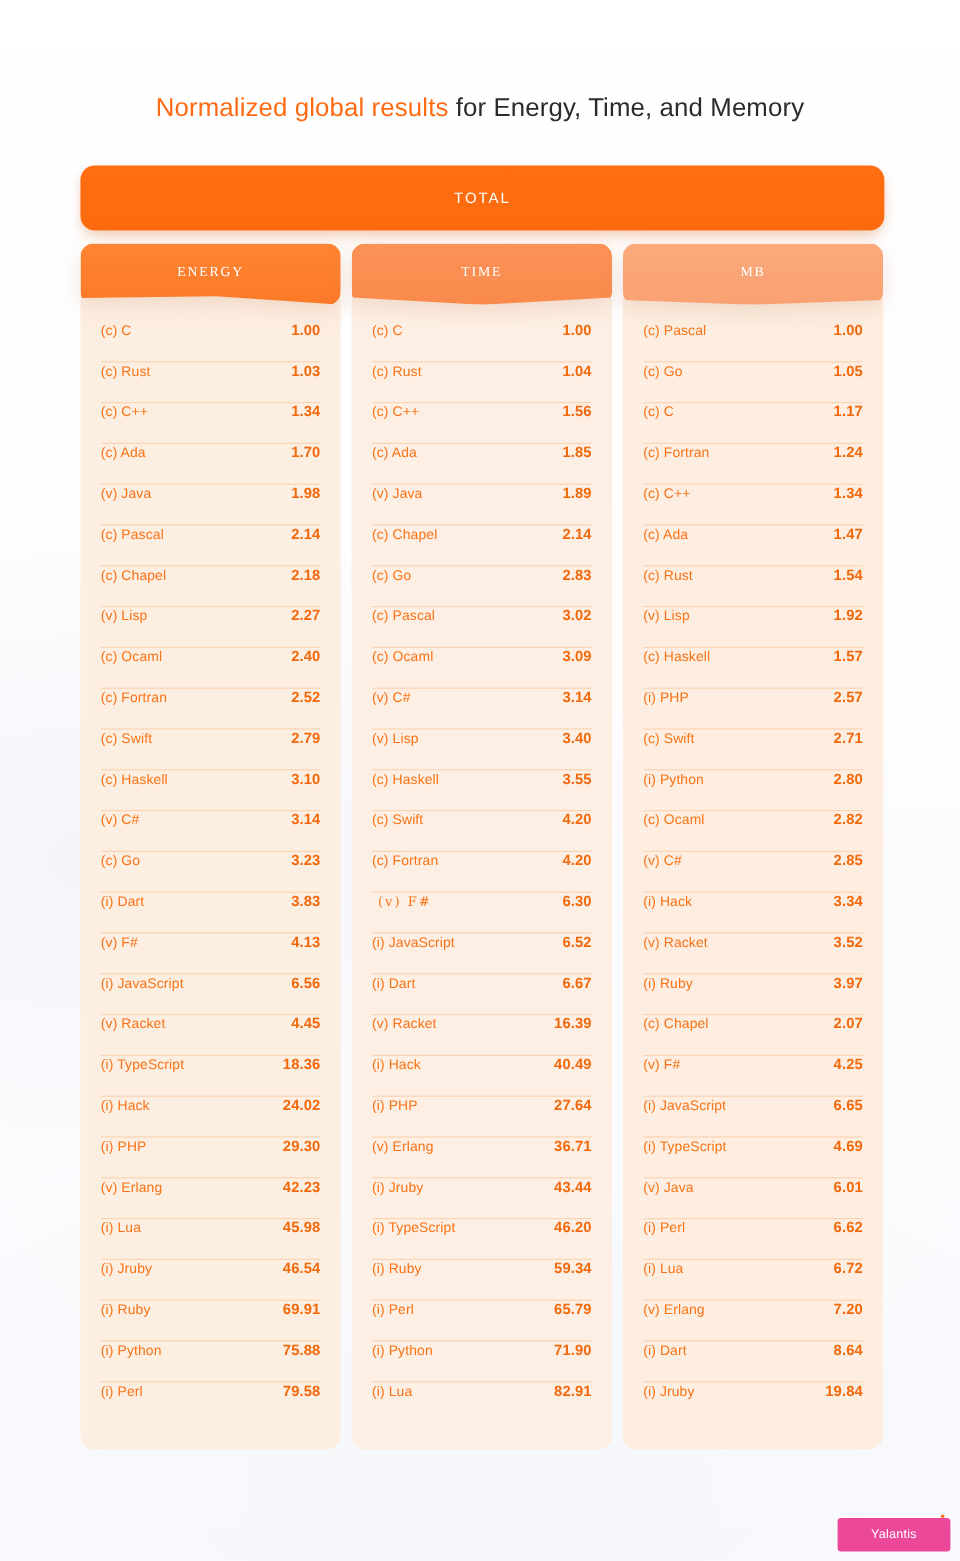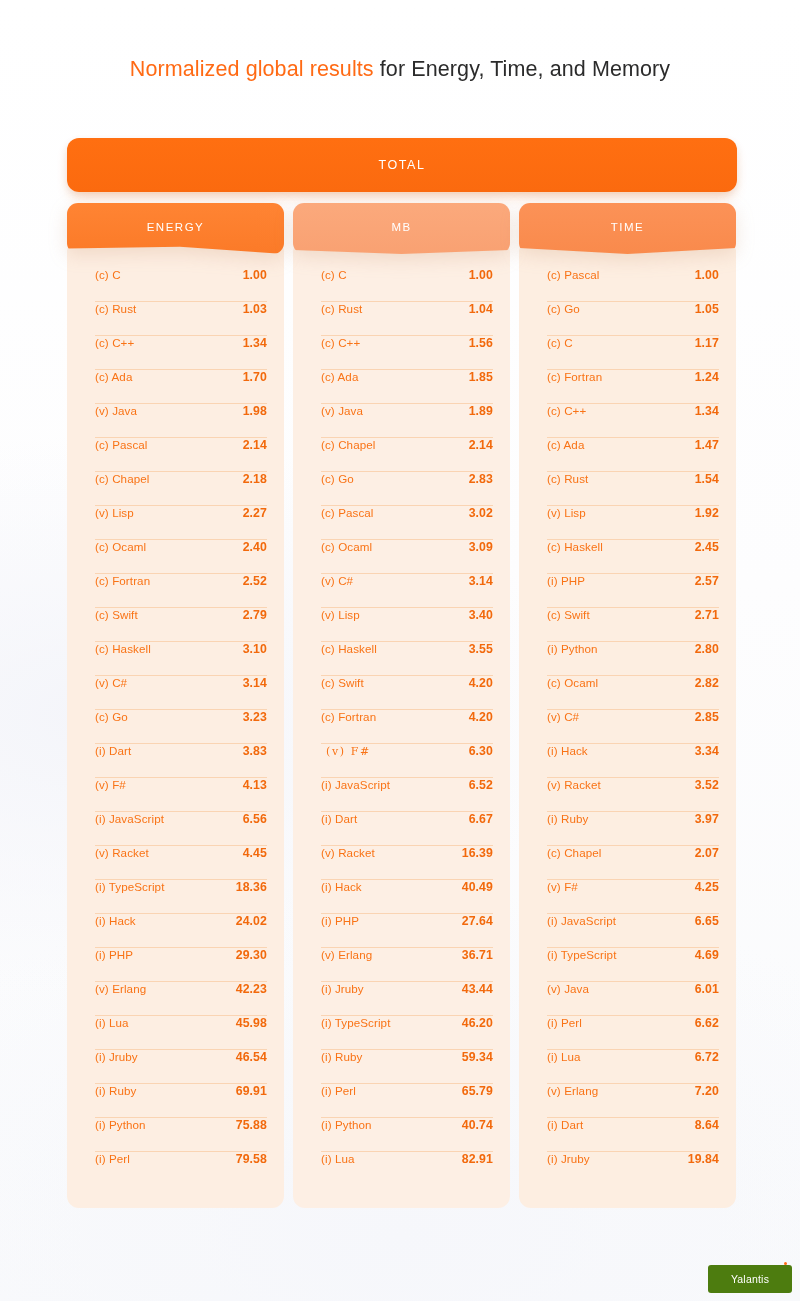--- a/index.html
+++ b/index.html
@@ -16,21 +16,21 @@
       radial-gradient(ellipse 900px 500px at 50% 95%, #f6f7fb 0%, rgba(246,247,251,0) 70%),
       radial-gradient(ellipse 700px 400px at 12% 55%, #f4f5fa 0%, rgba(244,245,250,0) 70%),
       linear-gradient(180deg, #ffffff 0%, #fdfdfe 45%, #f9fafc 100%);
     position: relative;
     overflow: hidden;
   }
 
   
   .title-wrap {
     text-align: center;
-    padding-top: 57px;
+    padding-top: 78px;
   }
   .title {
     font-size: 21.5px;
     font-weight: 400;
     color: #2b2b2b;
     letter-spacing: 0.1px;
     line-height: 1.2;
   }
   .title .accent {
     color: #ff6a14;
@@ -63,20 +63,21 @@
     font-weight: 400;
   }
 
   
   .tabs-row {
     display: flex;
     gap: 9px;
     margin-top: 11px;
     position: relative;
     z-index: 3;
+    font-family: Liberation Serif, serif;
   }
   .tab {
     position: relative;
     height: 51px;
     flex: 0 0 217px;
     width: 217px;
     display: flex;
     align-items: center;
     justify-content: center;
     border-radius: 11px;
@@ -115,21 +116,21 @@
     gap: 9px;
     margin-top: -14px;
     position: relative;
     z-index: 1;
   }
   .col {
     flex: 0 0 217px;
     width: 217px;
     background: #fdeee2;
     border-radius: 12px;
-    padding: 28px 17px 22px 28px;
+    padding: 28px 17px 22px 17px;
   }
   .col-time  { background: #fdefe4; }
   .col-mb    { background: #fdeee1; }
 
   .row {
     display: flex;
     align-items: baseline;
     justify-content: space-between;
     height: 34px;
     border-bottom: 1px solid #fad4b3;
@@ -157,23 +158,23 @@
     font-size: 11px;
     letter-spacing: 1.6px;
     padding-left: 5px;
   }
 
   
   .watermark {
     position: absolute;
     right: 8px;
     bottom: 8px;
-    width: 84px;
+    width: 94px;
     height: 28px;
-    background: #4d7c0f;
+    background: #ec4899;
     border-radius: 3px;
     display: flex;
     align-items: center;
     justify-content: center;
   }
   .watermark .wm-text {
     color: #ffffff;
     font-size: 10.5px;
     letter-spacing: 0.2px;
     position: relative;
@@ -199,28 +200,28 @@
 
   <div class="total-banner">
     <span class="label">TOTAL</span>
   </div>
 
   <div class="tabs-row">
     <div class="tab tab-energy">
       <span class="shape"></span>
       <span class="label">ENERGY</span>
     </div>
+    <div class="tab tab-time">
+      <span class="shape"></span>
+      <span class="label">TIME</span>
+    </div>
     <div class="tab tab-mb">
       <span class="shape"></span>
       <span class="label">MB</span>
     </div>
-    <div class="tab tab-time">
-      <span class="shape"></span>
-      <span class="label">TIME</span>
-    </div>
   </div>
 
   <div class="cols">
     <div class="col col-energy">
         <div class="row">
           <span class="lang">(c) C</span>
           <span class="val">1.00</span>
         </div>
         <div class="row">
           <span class="lang">(c) Rust</span>
@@ -423,21 +424,21 @@
         <div class="row">
           <span class="lang">(i) Ruby</span>
           <span class="val">59.34</span>
         </div>
         <div class="row">
           <span class="lang">(i) Perl</span>
           <span class="val">65.79</span>
         </div>
         <div class="row">
           <span class="lang">(i) Python</span>
-          <span class="val">40.74</span>
+          <span class="val">71.90</span>
         </div>
         <div class="row">
           <span class="lang">(i) Lua</span>
           <span class="val">82.91</span>
         </div>
       </div>
     <div class="col col-mb">
         <div class="row">
           <span class="lang">(c) Pascal</span>
           <span class="val">1.00</span>
@@ -465,21 +466,21 @@
         <div class="row">
           <span class="lang">(c) Rust</span>
           <span class="val">1.54</span>
         </div>
         <div class="row">
           <span class="lang">(v) Lisp</span>
           <span class="val">1.92</span>
         </div>
         <div class="row">
           <span class="lang">(c) Haskell</span>
-          <span class="val">2.45</span>
+          <span class="val">1.57</span>
         </div>
         <div class="row">
           <span class="lang">(i) PHP</span>
           <span class="val">2.57</span>
         </div>
         <div class="row">
           <span class="lang">(c) Swift</span>
           <span class="val">2.71</span>
         </div>
         <div class="row">

